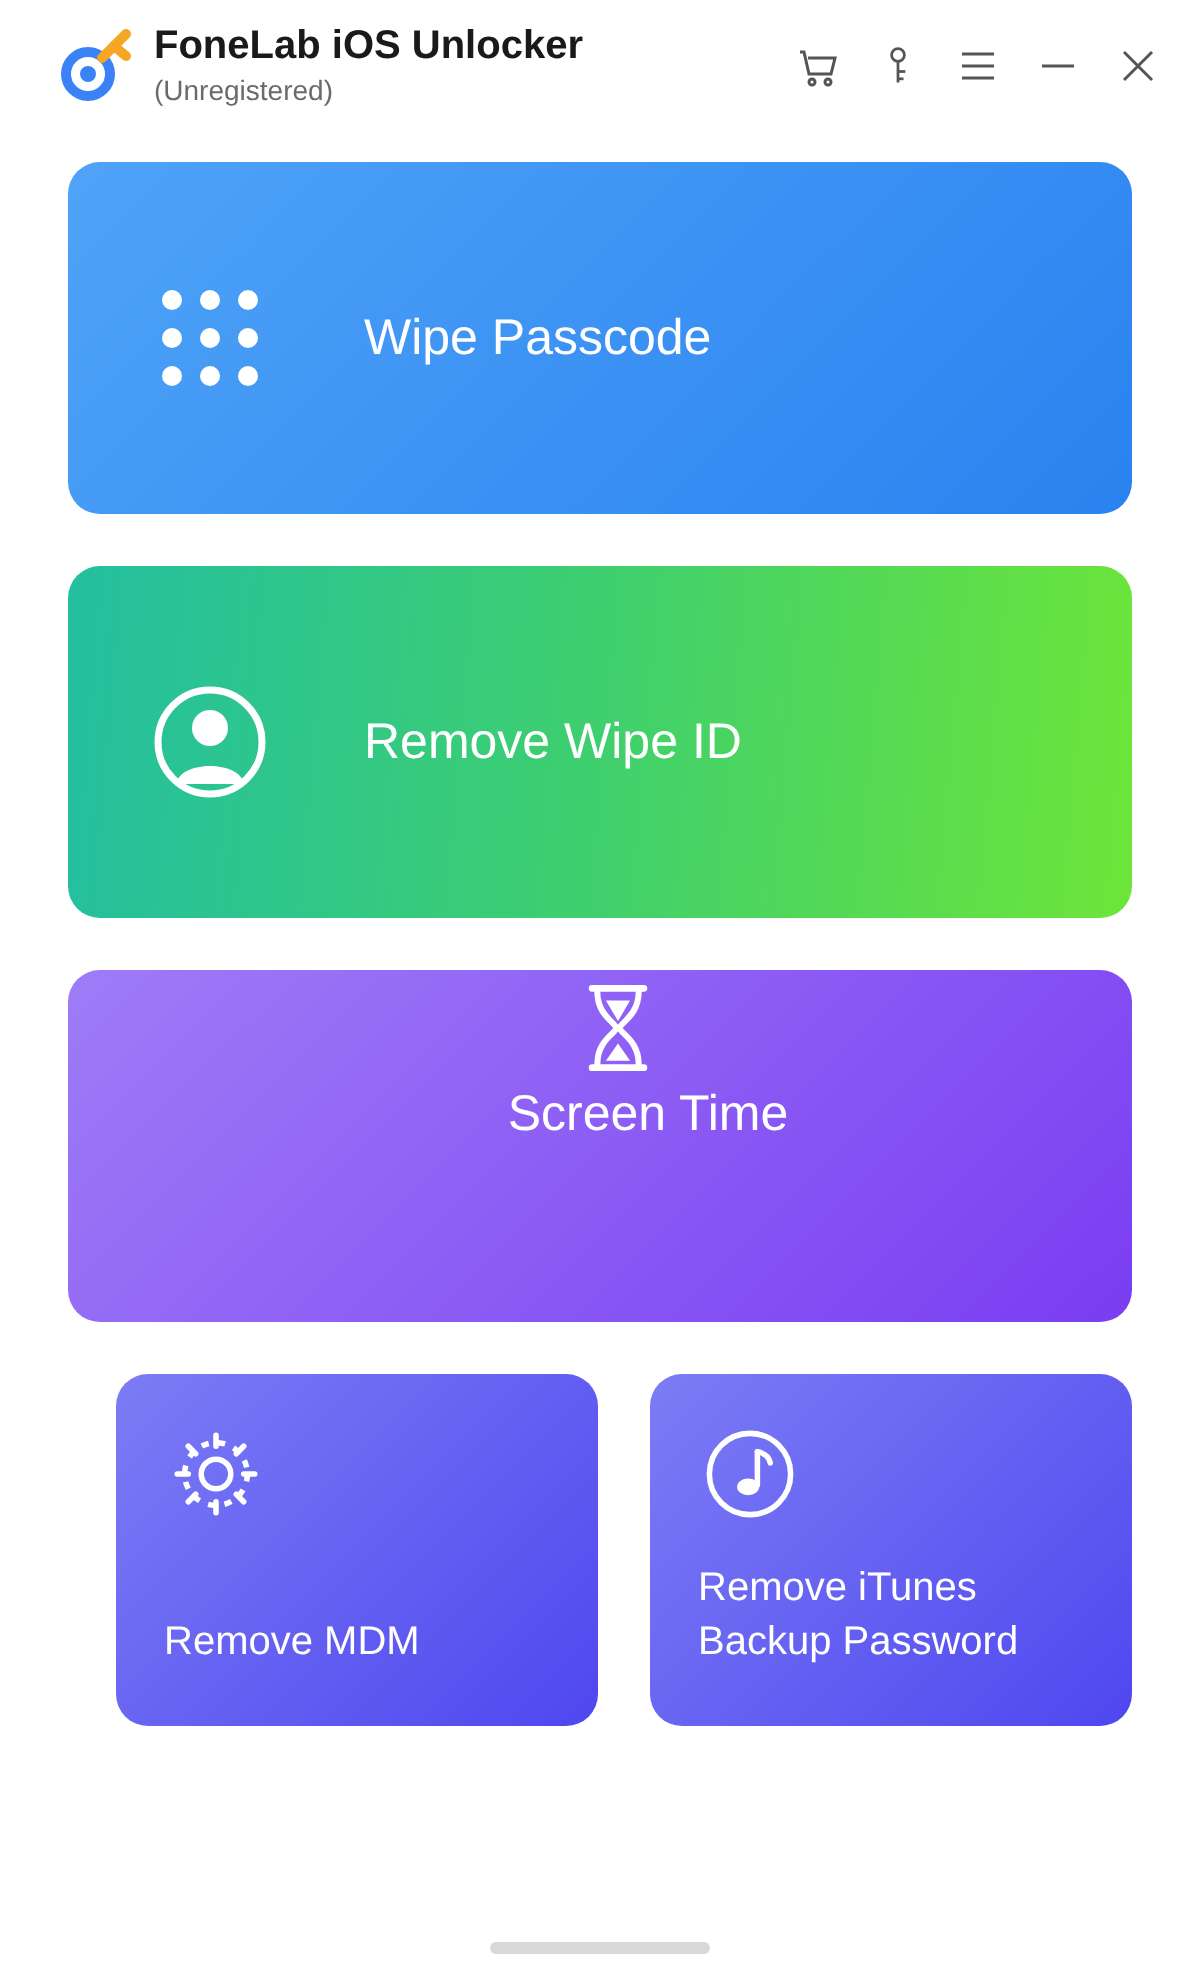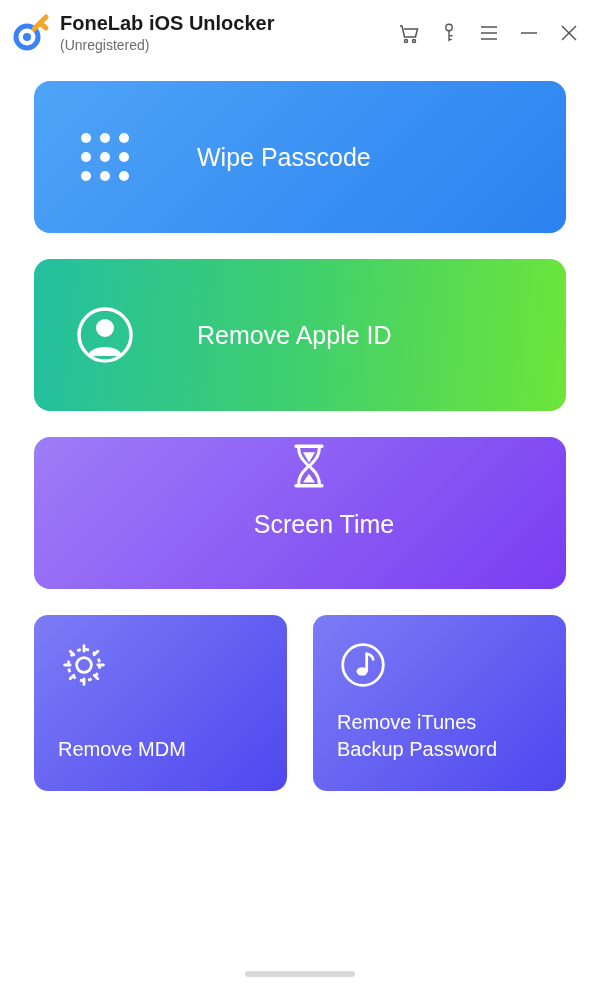--- a/index.html
+++ b/index.html
@@ -6,21 +6,21 @@
   body {
     width: 600px;
     height: 987px;
     font-family: -apple-system, BlinkMacSystemFont, "Segoe UI", Arial, sans-serif;
     background: #ffffff;
     overflow: hidden;
   }
   .titlebar {
     display: flex;
     align-items: center;
-    padding: 12px 18px 10px 10px;
+    padding: 12px 18px 10px 27px;
     background: #ffffff;
   }
   .logo-icon {
     width: 40px;
     height: 40px;
     flex-shrink: 0;
   }
   .title-block {
     margin-left: 10px;
     flex: 1;
@@ -63,31 +63,29 @@
     border-radius: 16px;
     color: #ffffff;
     display: flex;
     align-items: center;
     padding: 0 24px;
     cursor: pointer;
     position: relative;
   }
   .card.big {
     width: 100%;
-    height: 152px;
-    gap: 15px;
+    height: 176px;
   }
   .card.small {
     flex: 1;
     height: 176px;
     flex-direction: column;
     align-items: flex-start;
     justify-content: space-between;
     padding: 24px 20px 28px 24px;
-    border-radius: 14px;
   }
   .card-icon {
     width: 58px;
     height: 58px;
     flex-shrink: 0;
     display: flex;
     align-items: center;
     justify-content: center;
     margin-left: 18px;
   }
@@ -102,21 +100,21 @@
     margin-left: 0;
   }
   .card.small .card-label {
     font-size: 20px;
     margin-left: 0;
     line-height: 1.35;
   }
   .grad-blue { background: linear-gradient(135deg, #4fa3f7 0%, #2a82f0 100%); }
   .grad-green { background: linear-gradient(95deg, #23bfa0 0%, #3fcf6e 50%, #6de539 100%); }
   .grad-purple { background: linear-gradient(135deg, #9e7cf7 0%, #7a3df2 100%); flex-direction: column; }
-  .grad-indigo1 { background: linear-gradient(135deg, #7c7cf5 0%, #4f47ef 100%); }
+  .grad-indigo1 { background: linear-gradient(135deg, #7c7cf5 0%, #4f47ef 100%); margin-left: 24px; }
   .grad-indigo2 { background: linear-gradient(135deg, #7c7cf5 0%, #4f47ef 100%); }
   .scroll-indicator {
     width: 110px;
     height: 6px;
     background: #d9d9d9;
     border-radius: 3px;
     position: absolute;
     bottom: 10px;
     left: 50%;
     transform: translateX(-50%);
@@ -195,21 +193,21 @@
   </div>
 
   <div class="card big grad-green">
     <div class="card-icon">
       <svg viewBox="0 0 58 58" width="58" height="58">
         <circle cx="29" cy="29" r="26" fill="none" stroke="#fff" stroke-width="3.5"></circle>
         <circle cx="29" cy="22" r="9" fill="#fff"></circle>
         <path d="M12 50 C14 38, 44 38, 46 50" fill="#fff"></path>
       </svg>
     </div>
-    <div class="card-label">Remove Apple ID</div>
+    <div class="card-label">Remove Wipe ID</div>
   </div>
 
   <div class="card big grad-purple">
     <div class="card-icon">
       <svg viewBox="0 0 58 58" width="50" height="58">
         <path d="M14 6 h30 M14 52 h30" stroke="#fff" stroke-width="4" stroke-linecap="round"></path>
         <path d="M17 8 C17 22, 28 26, 28 29 C28 32, 17 36, 17 50" fill="none" stroke="#fff" stroke-width="3.5" stroke-linecap="round"></path>
         <path d="M41 8 C41 22, 30 26, 30 29 C30 32, 41 36, 41 50" fill="none" stroke="#fff" stroke-width="3.5" stroke-linecap="round"></path>
         <path d="M22 13 h14 l-7 12 z" fill="#fff"></path>
         <path d="M22 48 h14 l-7 -10 z" fill="#fff"></path>

